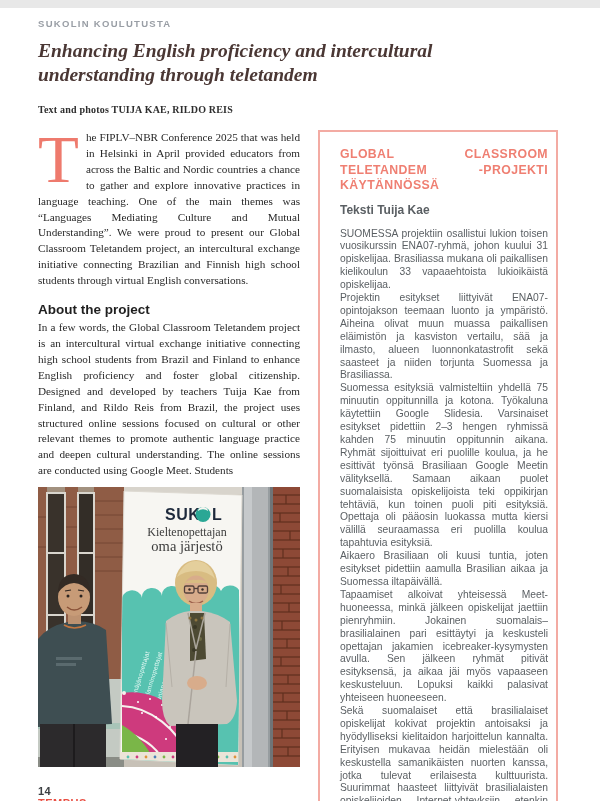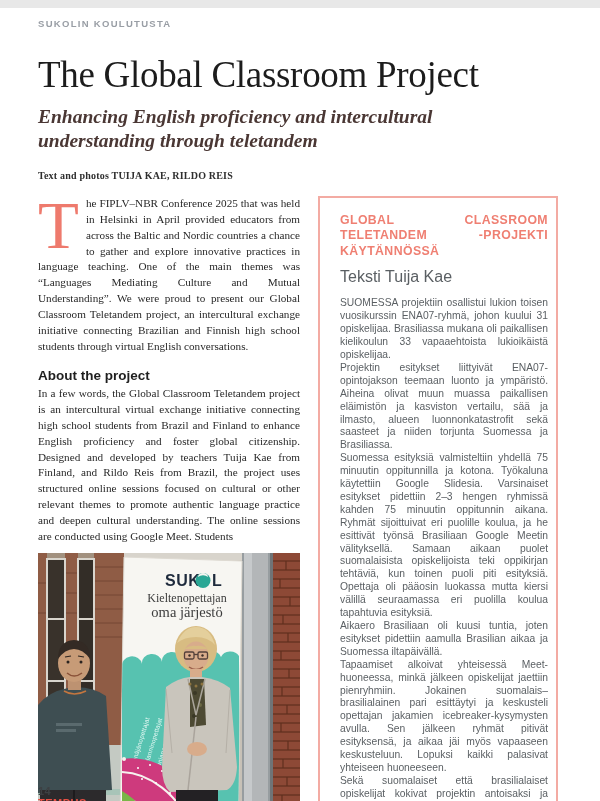--- a/index.html
+++ b/index.html
@@ -89,22 +89,23 @@
     font-size:12.3px;
     line-height:15.5px;
     font-weight:bold;
     letter-spacing:0.4px;
     color:#ef7f72;
     text-align:justify;
     text-align-last:left;
   }
   .sidebar-byline{
     margin-top:9px;
-    font-size:16px;
+    font-size:12px;
     color:#5a5f63;
+    font-weight:bold;
   }
   .sidebar-body{margin-top:11px;}
   .sidebar-body p{
     margin:0;
     font-size:10.3px;
     line-height:12.9px;
     text-align:justify;
     color:#5a5f63;
     hyphens:auto;
   }
@@ -123,21 +124,20 @@
   .magazine-name{color:#e94f43;margin-right:9px;}
   .issue{color:#e94f43;}
 </style>
 </head>
 <body>
 
 <div class="page">
 
   <div class="kicker">SUKOLIN KOULUTUSTA</div>
 
-  <h1 class="title">The Global Classroom Project</h1>
 
   <h2 class="subtitle">Enhancing English proficiency and intercultural understanding through teletandem</h2>
 
   <div class="byline">Text and photos TUIJA KAE, RILDO REIS</div>
 
   <div class="columns">
 
     <div class="left-col">
       <p class="lead"><span class="dropcap">T</span><span>he FIPLV–NBR Conference 2025 that was held in Helsinki in April provided educators from across the Baltic and Nordic countries a chance to gather and explore innovative practices in language teaching. One of the main themes was “Languages Mediating Culture and Mutual Understanding”. We were proud to present our Global Classroom Teletandem project, an intercultural exchange initiative connecting Brazilian and Finnish high school students through virtual English conversations.</span></p>
 

